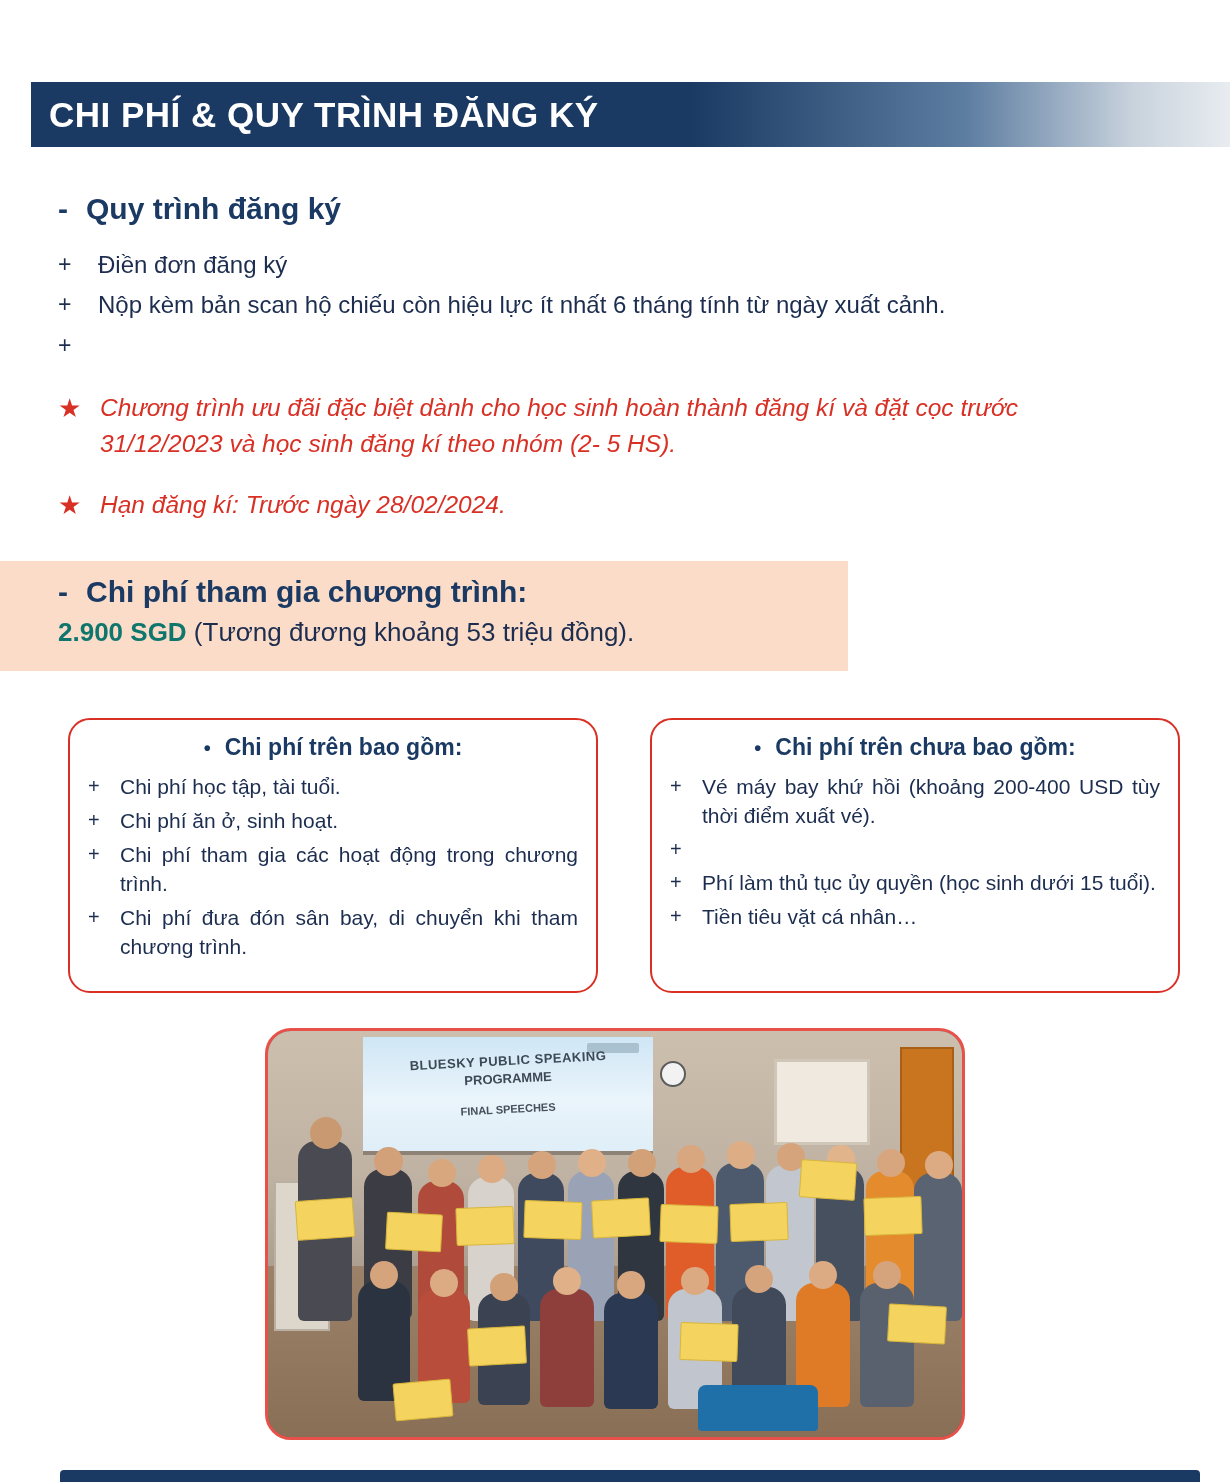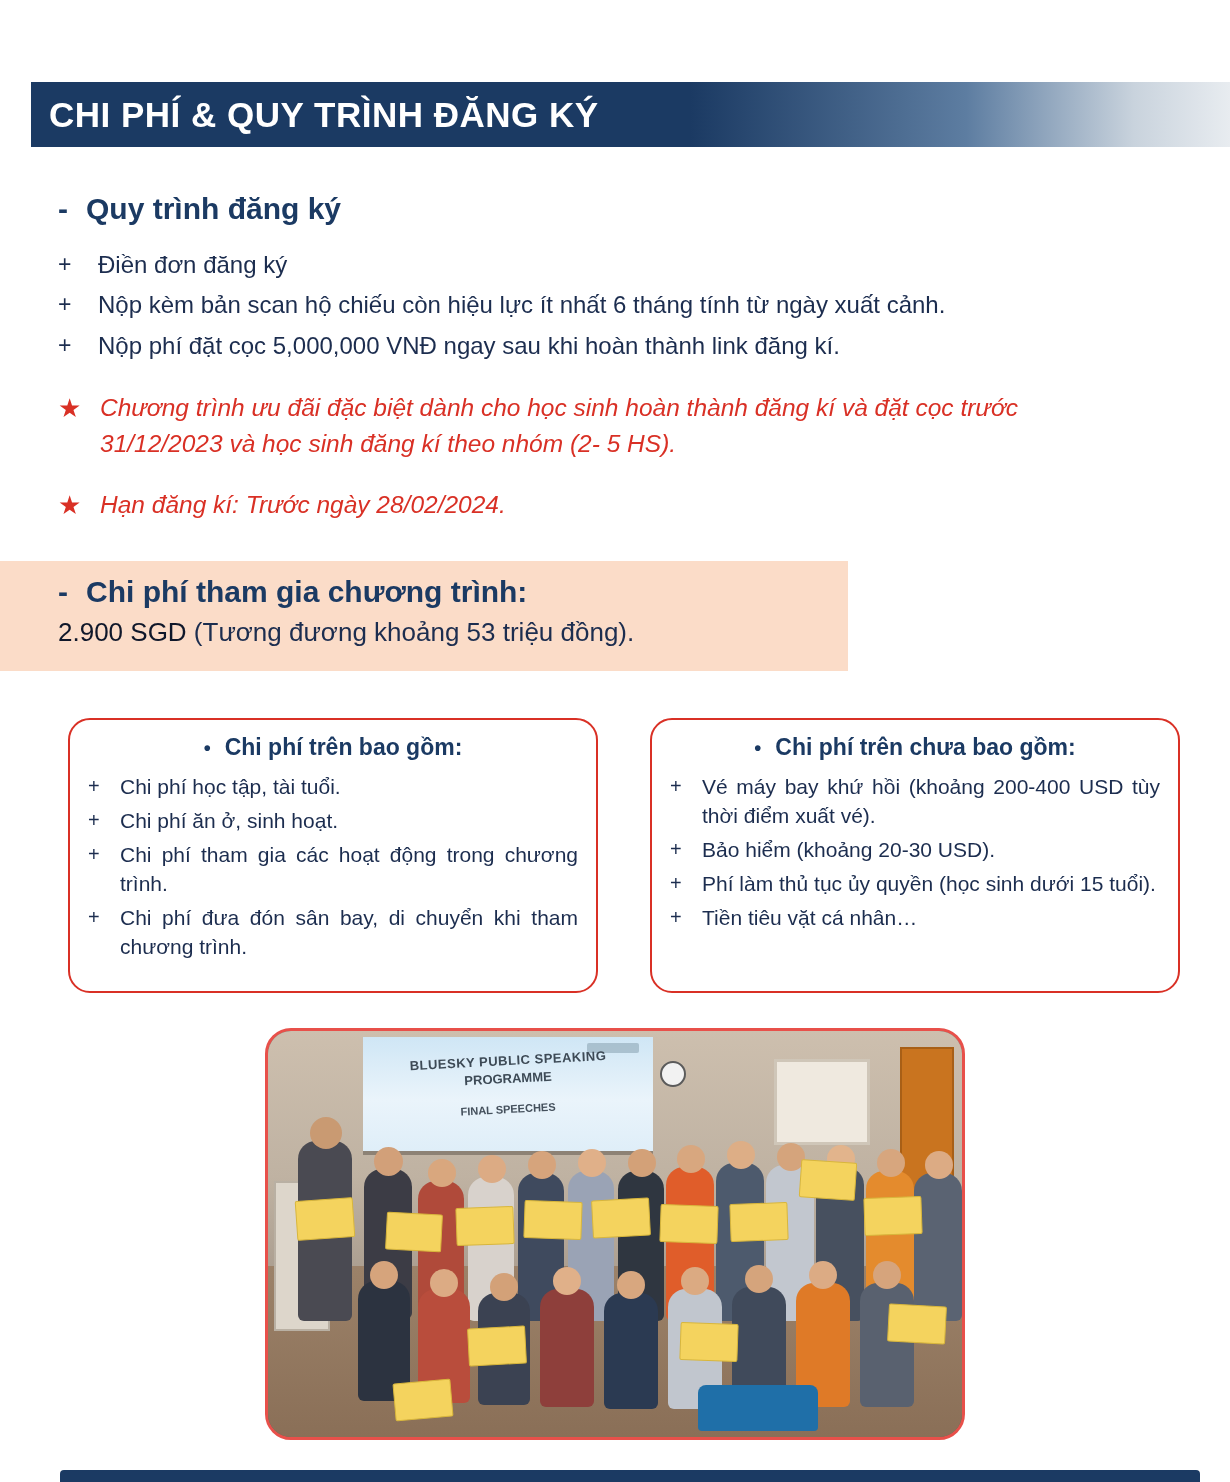--- a/index.html
+++ b/index.html
@@ -109,21 +109,21 @@
     font-size: 30px;
     font-weight: bold;
     color: #1b3a63;
   }
   .cost-head .dash { width: 28px; flex: none; }
   .cost-sub {
     margin-top: 8px;
     font-size: 26px;
     color: #1c2d4f;
   }
-  .cost-sub b { font-weight: normal; color: #0f172a; }
+  .cost-sub b { font-weight: bold; color: #0f766e; }
 
   
   .rbox {
     position: absolute;
     border: 2px solid #d93025;
     border-radius: 22px;
     background: #ffffff;
     padding: 14px 18px 18px 18px;
   }
   #box-included { left: 68px; top: 718px; width: 530px; height: 275px; }
@@ -270,21 +270,20 @@
   <div class="plus-item">
     <span class="plus">+</span>
     <span>Điền đơn đăng ký</span>
   </div>
   <div class="plus-item">
     <span class="plus">+</span>
     <span>Nộp kèm bản scan hộ chiếu còn hiệu lực ít nhất 6 tháng tính từ ngày xuất cảnh.</span>
   </div>
   <div class="plus-item">
     <span class="plus">+</span>
-    <span>Nộp phí đặt cọc 5,000,000 VNĐ ngay sau khi hoàn thành link đăng kí.</span>
   </div>
 </div>
 
 <div class="star-block" style="top:390px;">
   <span class="star">★</span>
   <span class="star-text">Chương trình ưu đãi đặc biệt dành cho học sinh hoàn thành đăng kí và đặt cọc trước 31/12/2023 và học sinh đăng kí theo nhóm (2- 5 HS).</span>
 </div>
 
 <div class="star-block" style="top:487px;">
   <span class="star">★</span>
@@ -328,21 +327,20 @@
   <div class="rbox-title">
     <span class="bullet">•</span>
     <span>Chi phí trên chưa bao gồm:</span>
   </div>
   <div class="rbox-item">
     <span class="plus">+</span>
     <span class="txt">Vé máy bay khứ hồi (khoảng 200-400 USD tùy thời điểm xuất vé).</span>
   </div>
   <div class="rbox-item">
     <span class="plus">+</span>
-    <span class="txt">Bảo hiểm (khoảng 20-30 USD).</span>
   </div>
   <div class="rbox-item">
     <span class="plus">+</span>
     <span class="txt">Phí làm thủ tục ủy quyền (học sinh dưới 15 tuổi).</span>
   </div>
   <div class="rbox-item">
     <span class="plus">+</span>
     <span class="txt">Tiền tiêu vặt cá nhân…</span>
   </div>
 </div>

